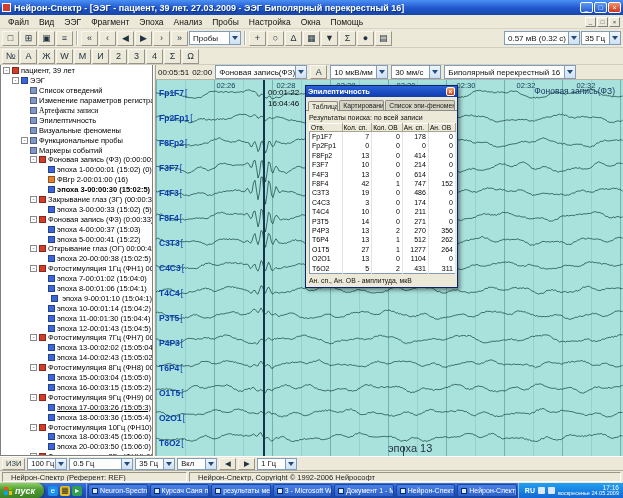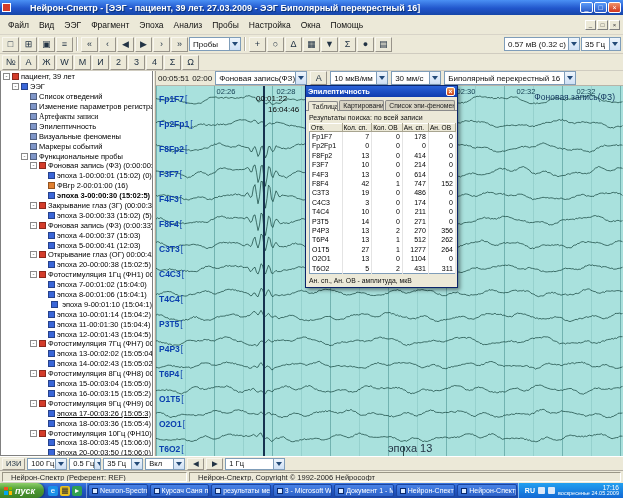--- a/index.html
+++ b/index.html
@@ -1,31 +1,31 @@
 <!DOCTYPE html>
 <html><head>
 <meta charset="utf-8">
 <style>
   *{margin:0;padding:0;box-sizing:border-box;}
   html,body{width:623px;height:498px;overflow:hidden;}
   body{font-family:"Liberation Sans",sans-serif;background:#ece9d8;}
   #app{position:relative;width:623px;height:498px;display:flex;flex-direction:column;background:#ece9d8;}
 
   
-  .titlebar{height:15px;flex:none;display:flex;align-items:center;gap:19px;padding:0 2px;
+  .titlebar{height:15px;flex:none;display:flex;align-items:center;gap:3px;padding:0 2px;
     background:linear-gradient(180deg,#4a90f4 0%,#2156cc 55%,#1646a8 100%);color:#fff;font-size:9px;white-space:nowrap;overflow:hidden;}
   .app-icon{width:9px;height:9px;flex:none;background:#d43c2a;border:1px solid #fff;}
   .title-text{font-weight:bold;text-shadow:1px 1px 1px #08306c;overflow:hidden;text-overflow:ellipsis;}
   .win-btns{margin-left:auto;display:flex;gap:1px;flex:none;}
   .tbtn{width:13px;height:11px;border:1px solid #fff;border-radius:2px;color:#fff;font-size:7px;line-height:9px;text-align:center;
     background:linear-gradient(180deg,#5a9af8,#2b5cc8);}
   .tbtn.close{background:linear-gradient(180deg,#f0926a,#d0341c);}
 
   
-  .menubar{height:20px;flex:none;display:flex;align-items:center;gap:9px;padding:0 3px;font-size:8.5px;border-bottom:1px solid #d8d4c8;background:#ece9d8;}
+  .menubar{height:14px;flex:none;display:flex;align-items:center;gap:9px;padding:0 3px;font-size:8.5px;border-bottom:1px solid #d8d4c8;background:#ece9d8;}
   .menu-item{padding:0 5px;color:#111;}
   .mdi-btns{margin-left:auto;display:flex;gap:1px;}
   .mbtn{width:11px;height:10px;border:1px solid;border-color:#fff #808080 #808080 #fff;background:#ece9d8;font-size:6px;line-height:8px;text-align:center;color:#333;}
 
   
   .toolbar{flex:none;display:flex;align-items:center;gap:1px;padding:1px 2px;border-bottom:1px solid #d0ccc0;background:#ece9d8;}
   #toolbar1{height:19px;}
   #toolbar2{height:17px;}
   .btn{width:17px;height:15px;display:flex;align-items:center;justify-content:center;font-size:9px;color:#234;
     border:1px solid;border-color:#f8f6ee #98948a #98948a #f8f6ee;background:#ece9d8;flex:none;}
@@ -240,29 +240,29 @@
           <span class="exp-sp"></span>
           <span class="ticon t-epi"></span>
           <span class="tlabel">Эпилептичность</span>
         </div>
         <div class="trow" style="padding-left: 18px;">
           <span class="exp-sp"></span>
           <span class="ticon t-visual"></span>
           <span class="tlabel">Визуальные феномены</span>
         </div>
         <div class="trow" style="padding-left: 18px;">
+          <span class="expander">-</span>
+          <span class="ticon t-probes"></span>
+          <span class="tlabel">Функциональные пробы</span>
+        </div>
+        <div class="trow" style="padding-left: 18px;">
           <span class="exp-sp"></span>
           <span class="ticon t-markers"></span>
           <span class="tlabel">Маркеры событий</span>
         </div>
-        <div class="trow" style="padding-left: 18px;">
-          <span class="expander">-</span>
-          <span class="ticon t-probes"></span>
-          <span class="tlabel">Функциональные пробы</span>
-        </div>
         <div class="trow" style="padding-left: 27px;">
           <span class="expander">-</span>
           <span class="ticon t-probe"></span>
           <span class="tlabel">Фоновая запись (ФЗ) (0:00:00:00) (15:02:1</span>
         </div>
         <div class="trow" style="padding-left: 36px;">
           <span class="exp-sp"></span>
           <span class="ticon t-epoch"></span>
           <span class="tlabel">эпоха 1-00:00:01 (15:02) (0)</span>
         </div>
@@ -292,21 +292,21 @@
           <span class="tlabel">Фоновая запись (ФЗ) (0:00:33) (15:03:2)</span>
         </div>
         <div class="trow" style="padding-left: 36px;">
           <span class="exp-sp"></span>
           <span class="ticon t-epoch"></span>
           <span class="tlabel">эпоха 4-00:00:37 (15:03)</span>
         </div>
         <div class="trow" style="padding-left: 36px;">
           <span class="exp-sp"></span>
           <span class="ticon t-epoch"></span>
-          <span class="tlabel">эпоха 5-00:00:41 (12:03)</span>
+          <span class="tlabel">эпоха 5-00:00:41 (15:22)</span>
         </div>
         <div class="trow" style="padding-left: 27px;">
           <span class="expander">-</span>
           <span class="ticon t-probe"></span>
           <span class="tlabel">Открывание глаз (ОГ) 00:00:42 (5:42)</span>
         </div>
         <div class="trow" style="padding-left: 36px;">
           <span class="exp-sp"></span>
           <span class="ticon t-epoch"></span>
           <span class="tlabel">эпоха 20-00:00:38 (15:02:5)</span>
@@ -449,21 +449,21 @@
             <polyline points="0,188.6 1.5,189.6 3,190.5 4.5,190.9 6,190.7 7.5,190.2 9,190.0 10.5,190.7 12,190.4 13.5,189.0 15,189.9 16.5,189.8 18,190.5 19.5,190.2 21,191.4 22.5,191.3 24,191.2 25.5,190.6 27,192.0 28.5,190.9 30,192.0 31.5,191.0 33,192.2 34.5,191.9 36,191.8 37.5,192.0 39,192.0 40.5,192.2 42,191.5 43.5,190.5 45,188.9 46.5,188.6 48,188.6 49.5,186.7 51,187.0 52.5,186.4 54,186.6 55.5,187.3 57,188.3 58.5,188.0 60,188.8 61.5,188.8 63,188.8 64.5,187.9 66,187.5 67.5,187.5 69,186.4 70.5,185.8 72,186.7 73.5,185.8 75,186.6 76.5,186.5 78,186.5 79.5,185.8 81,186.8 82.5,187.2 84,186.6 85.5,186.3 87,188.0 88.5,187.8 90,187.8 91.5,187.5 93,189.6 94.5,192.3 96,190.7 97.5,188.5 99,187.6 100.5,192.8 102,194.7 103.5,190.7 105,184.0 106.5,185.3 108,192.7 109.5,194.5 111,189.9 112.5,185.5 114,188.3 115.5,193.7 117,194.0 118.5,192.5 120,190.8 121.5,192.1 123,192.1 124.5,192.1 126,191.5 127.5,190.4 129,190.3 130.5,190.8 132,190.4 133.5,189.9 135,189.9 136.5,189.1 138,189.4 139.5,188.5 141,187.9 142.5,187.1 144,187.2 145.5,187.8 147,187.1 148.5,188.0 150,188.2 151.5,188.4 153,188.8 154.5,189.5 156,188.8 157.5,188.8 159,187.9 160.5,186.6 162,186.3 163.5,186.1 165,185.5 166.5,184.8 168,184.5 169.5,185.9 171,186.0 172.5,186.5 174,186.9 175.5,187.5 177,188.6 178.5,188.2 180,188.5 181.5,188.6 183,188.7 184.5,189.0 186,188.6 187.5,190.1 189,190.0 190.5,189.9 192,189.9 193.5,189.7 195,189.6 196.5,190.1 198,189.2 199.5,189.8 201,190.0 202.5,189.6 204,190.2 205.5,191.0 207,190.7 208.5,191.6 210,192.0 211.5,192.7 213,192.8 214.5,192.6 216,192.9 217.5,192.3 219,191.4 220.5,190.5 222,190.0 223.5,189.9 225,188.4 226.5,188.6 228,189.1 229.5,189.5 231,189.6 232.5,188.5 234,188.9 235.5,189.3 237,188.5 238.5,188.6 240,188.1 241.5,187.5 243,188.1 244.5,187.4 246,187.7 247.5,188.2 249,188.4 250.5,188.1 252,186.8 253.5,187.0 255,185.7 256.5,185.6 258,184.6 259.5,185.2 261,185.3 262.5,185.3 264,186.8 265.5,186.6 267,188.1 268.5,188.5 270,189.2 271.5,189.5 273,189.0 274.5,188.9 276,189.0 277.5,189.0 279,189.3 280.5,189.0 282,189.1 283.5,188.5 285,188.7 286.5,190.3 288,190.5 289.5,190.1 291,190.7 292.5,191.2 294,190.7 295.5,190.7 297,191.6 298.5,191.8 300,191.8 301.5,192.7 303,192.5 304.5,193.0 306,193.1 307.5,192.3 309,192.0 310.5,191.2 312,190.6 313.5,190.4 315,189.0 316.5,188.5 318,188.5 319.5,188.6 321,187.7 322.5,188.8 324,189.2 325.5,189.7 327,189.4 328.5,189.7 330,189.5 331.5,188.8 333,188.7 334.5,188.5 336,187.4 337.5,186.9 339,187.2 340.5,187.2 342,186.0 343.5,186.4 345,186.2 346.5,185.6 348,185.8 349.5,185.4 351,185.9 352.5,185.2 354,185.7 355.5,186.1 357,186.4 358.5,187.5 360,187.6 361.5,189.1 363,189.3 364.5,189.4 366,189.2 367.5,189.1 369,190.0 370.5,189.1 372,187.9 373.5,187.8 375,188.6 376.5,188.8 378,189.2 379.5,189.6 381,189.5 382.5,190.0 384,191.2 385.5,192.0 387,191.4 388.5,192.1 390,192.5 391.5,192.4 393,192.2 394.5,192.2 396,192.3 397.5,191.7 399,192.2 400.5,191.8 402,191.3 403.5,190.9 405,190.8 406.5,189.8 408,189.1 409.5,188.5 411,189.1 412.5,188.9 414,188.9 415.5,189.3 417,189.1 418.5,189.9 420,189.5 421.5,190.1 423,189.6 424.5,189.8 426,188.3 427.5,188.5 429,186.3 430.5,186.4 432,185.5 433.5,185.1 435,185.8 436.5,185.2 438,186.1 439.5,185.8 441,186.3 442.5,186.4 444,186.4 445.5,187.7 447,187.0 448.5,187.0 450,187.1 451.5,187.8 453,188.3 454.5,188.9 456,188.4 457.5,189.6 459,189.6 460.5,189.4 462,188.8 463.5,188.7 465,188.3 466.5,187.6 " fill="none" stroke="#0b3a33" stroke-width="0.7"></polyline>
             <polyline points="0,216.0 1.5,214.9 3,215.8 4.5,214.7 6,214.6 7.5,213.2 9,213.2 10.5,212.9 12,212.6 13.5,213.0 15,212.9 16.5,214.1 18,214.6 19.5,215.8 21,215.8 22.5,217.2 24,217.8 25.5,216.9 27,217.1 28.5,217.4 30,217.5 31.5,217.0 33,215.8 34.5,215.5 36,216.1 37.5,215.6 39,215.5 40.5,214.4 42,213.7 43.5,214.2 45,213.6 46.5,212.7 48,212.5 49.5,211.8 51,212.7 52.5,212.4 54,213.4 55.5,213.7 57,215.0 58.5,215.3 60,215.4 61.5,214.3 63,214.0 64.5,213.4 66,212.7 67.5,212.5 69,211.2 70.5,210.9 72,210.4 73.5,210.5 75,211.2 76.5,210.4 78,211.4 79.5,211.0 81,212.2 82.5,211.9 84,212.7 85.5,212.5 87,213.2 88.5,213.8 90,213.9 91.5,214.7 93,215.3 94.5,217.2 96,216.8 97.5,214.4 99,214.3 100.5,217.2 102,218.2 103.5,213.9 105,209.5 106.5,210.4 108,215.7 109.5,217.1 111,213.1 112.5,210.8 114,213.2 115.5,217.1 117,218.2 118.5,216.2 120,216.1 121.5,216.5 123,217.2 124.5,216.7 126,216.0 127.5,216.7 129,216.5 130.5,216.0 132,215.4 133.5,216.0 135,215.4 136.5,214.2 138,214.3 139.5,213.5 141,212.8 142.5,212.2 144,212.1 145.5,211.4 147,212.3 148.5,212.5 150,212.4 151.5,213.5 153,214.6 154.5,214.6 156,214.2 157.5,214.8 159,213.7 160.5,213.8 162,212.2 163.5,211.5 165,211.9 166.5,211.1 168,210.6 169.5,210.4 171,210.6 172.5,210.8 174,210.8 175.5,211.3 177,211.6 178.5,211.5 180,212.7 181.5,212.7 183,213.6 184.5,213.5 186,214.3 187.5,215.7 189,215.7 190.5,216.5 192,216.0 193.5,216.2 195,215.9 196.5,215.3 198,215.0 199.5,214.6 201,213.4 202.5,213.6 204,213.8 205.5,214.2 207,214.0 208.5,214.3 210,214.8 211.5,215.9 213,215.8 214.5,216.7 216,216.7 217.5,216.9 219,216.9 220.5,216.5 222,216.3 223.5,216.3 225,216.5 226.5,216.0 228,216.1 229.5,214.5 231,215.1 232.5,214.1 234,212.6 235.5,212.2 237,211.6 238.5,211.4 240,211.5 241.5,210.7 243,211.7 244.5,211.5 246,213.3 247.5,213.4 249,214.3 250.5,214.6 252,213.9 253.5,214.0 255,213.3 256.5,212.8 258,212.0 259.5,212.3 261,211.4 262.5,211.1 264,211.3 265.5,210.8 267,210.9 268.5,211.4 270,211.6 271.5,211.9 273,211.6 274.5,211.7 276,211.9 277.5,212.4 279,213.9 280.5,214.9 282,215.7 283.5,215.2 285,216.4 286.5,217.0 288,217.0 289.5,217.0 291,216.5 292.5,215.3 294,214.7 295.5,214.9 297,213.7 298.5,213.9 300,214.2 301.5,213.1 303,214.7 304.5,215.3 306,215.7 307.5,215.7 309,215.6 310.5,216.4 312,216.7 313.5,217.1 315,215.9 316.5,216.3 318,216.2 319.5,216.0 321,216.2 322.5,215.1 324,215.4 325.5,214.8 327,214.5 328.5,213.0 330,212.1 331.5,212.4 333,210.7 334.5,211.4 336,210.9 337.5,211.4 339,212.0 340.5,211.9 342,213.3 343.5,213.6 345,213.9 346.5,213.9 348,214.3 349.5,213.7 351,213.9 352.5,213.6 354,212.8 355.5,212.1 357,211.6 358.5,211.5 360,211.2 361.5,212.4 363,212.1 364.5,211.9 366,212.2 367.5,211.5 369,212.8 370.5,212.0 372,212.1 373.5,212.8 375,214.5 376.5,215.1 378,215.5 379.5,216.8 381,217.4 382.5,218.1 384,217.4 385.5,217.2 387,217.4 388.5,216.6 390,214.7 391.5,214.5 393,214.1 394.5,214.5 396,213.2 397.5,214.4 399,213.7 400.5,214.9 402,215.6 403.5,215.6 405,216.6 406.5,216.0 408,215.7 409.5,215.3 411,216.5 412.5,216.3 414,215.5 415.5,215.9 417,216.2 418.5,215.4 420,214.5 421.5,214.9 423,214.4 424.5,213.4 426,211.8 427.5,210.8 429,211.3 430.5,210.5 432,210.0 433.5,210.2 435,211.5 436.5,212.1 438,212.7 439.5,212.9 441,214.1 442.5,214.3 444,214.6 445.5,213.9 447,213.1 448.5,213.8 450,212.2 451.5,212.2 453,212.3 454.5,212.4 456,211.9 457.5,212.3 459,212.3 460.5,211.8 462,211.8 463.5,211.9 465,212.6 466.5,212.4 " fill="none" stroke="#0b3a33" stroke-width="0.7"></polyline>
             <polyline points="0,237.2 1.5,236.3 3,237.3 4.5,236.9 6,237.0 7.5,238.2 9,239.3 10.5,239.8 12,240.0 13.5,241.6 15,241.1 16.5,241.4 18,241.2 19.5,242.2 21,242.4 22.5,242.8 24,243.0 25.5,243.2 27,242.0 28.5,242.6 30,241.4 31.5,242.2 33,241.5 34.5,240.3 36,240.1 37.5,238.6 39,239.7 40.5,238.6 42,240.2 43.5,240.5 45,241.5 46.5,241.6 48,242.7 49.5,242.3 51,242.1 52.5,242.1 54,242.6 55.5,241.9 57,241.2 58.5,240.6 60,239.4 61.5,238.7 63,239.3 64.5,238.3 66,238.3 67.5,238.2 69,238.1 70.5,237.3 72,237.4 73.5,236.9 75,236.5 76.5,236.1 78,235.9 79.5,237.1 81,237.1 82.5,237.6 84,239.1 85.5,239.1 87,239.1 88.5,238.8 90,238.9 91.5,237.7 93,237.8 94.5,236.8 96,235.2 97.5,233.5 99,233.6 100.5,235.4 102,237.1 103.5,234.9 105,232.2 106.5,234.9 108,238.5 109.5,238.5 111,236.8 112.5,235.3 114,237.3 115.5,239.2 117,239.3 118.5,238.3 120,238.2 121.5,240.0 123,241.1 124.5,240.0 126,239.5 127.5,239.7 129,238.8 130.5,238.7 132,238.1 133.5,237.3 135,237.5 136.5,237.4 138,237.9 139.5,238.7 141,239.6 142.5,240.7 144,241.9 145.5,241.6 147,242.1 148.5,242.8 150,242.2 151.5,242.8 153,243.1 154.5,241.9 156,242.5 157.5,242.5 159,242.1 160.5,241.6 162,241.4 163.5,241.1 165,241.0 166.5,240.1 168,239.3 169.5,238.6 171,238.6 172.5,238.6 174,238.4 175.5,239.5 177,240.6 178.5,241.3 180,242.0 181.5,241.8 183,241.9 184.5,241.4 186,241.2 187.5,241.4 189,240.4 190.5,239.0 192,238.8 193.5,238.7 195,237.2 196.5,237.4 198,236.6 199.5,237.0 201,236.6 202.5,237.1 204,236.6 205.5,235.7 207,235.8 208.5,236.3 210,236.2 211.5,236.1 213,236.6 214.5,237.8 216,238.3 217.5,238.5 219,239.1 220.5,238.7 222,238.9 223.5,238.5 225,237.7 226.5,236.1 228,235.1 229.5,234.5 231,234.8 232.5,234.6 234,234.4 235.5,235.9 237,235.5 238.5,236.2 240,237.6 241.5,237.0 243,238.5 244.5,237.9 246,239.1 247.5,239.3 249,239.4 250.5,239.0 252,240.4 253.5,240.9 255,241.2 256.5,240.5 258,240.5 259.5,241.1 261,239.7 262.5,240.1 264,238.5 265.5,238.4 267,238.4 268.5,237.6 270,238.1 271.5,238.6 273,240.1 274.5,241.1 276,241.5 277.5,241.9 279,243.4 280.5,243.4 282,243.9 283.5,243.2 285,242.3 286.5,242.5 288,241.6 289.5,242.1 291,241.4 292.5,241.5 294,241.2 295.5,240.9 297,240.0 298.5,240.2 300,239.1 301.5,239.5 303,238.6 304.5,239.0 306,238.4 307.5,238.4 309,238.9 310.5,239.7 312,240.8 313.5,241.0 315,240.8 316.5,241.3 318,241.4 319.5,240.3 321,239.8 322.5,239.3 324,238.1 325.5,236.9 327,236.8 328.5,236.9 330,235.6 331.5,235.6 333,235.7 334.5,235.8 336,236.4 337.5,236.1 339,235.2 340.5,236.5 342,236.4 343.5,236.5 345,236.1 346.5,237.5 348,237.1 349.5,237.9 351,238.6 352.5,238.8 354,238.3 355.5,239.0 357,238.2 358.5,236.4 360,236.0 361.5,235.0 363,235.5 364.5,235.4 366,235.8 367.5,236.3 369,236.0 370.5,237.0 372,237.5 373.5,237.9 375,239.1 376.5,238.8 378,239.5 379.5,240.6 381,239.9 382.5,241.1 384,240.6 385.5,241.2 387,240.8 388.5,241.0 390,241.2 391.5,240.7 393,241.0 394.5,239.9 396,240.4 397.5,239.6 399,238.7 400.5,239.3 402,239.4 403.5,239.5 405,239.6 406.5,240.4 408,241.9 409.5,242.8 411,242.6 412.5,243.4 414,243.9 415.5,243.3 417,242.8 418.5,242.1 420,241.5 421.5,241.9 423,240.5 424.5,240.5 426,241.1 427.5,240.3 429,239.5 430.5,238.8 432,239.6 433.5,238.8 435,238.7 436.5,237.5 438,238.3 439.5,237.7 441,238.3 442.5,238.9 444,239.5 445.5,240.2 447,241.0 448.5,240.8 450,240.1 451.5,240.3 453,239.1 454.5,238.8 456,237.6 457.5,237.2 459,235.5 460.5,235.4 462,235.4 463.5,235.1 465,235.9 466.5,235.5 " fill="none" stroke="#0b3a33" stroke-width="0.7"></polyline>
             <polyline points="0,263.8 1.5,263.8 3,265.1 4.5,264.8 6,265.8 7.5,265.6 9,266.3 10.5,265.8 12,267.5 13.5,267.1 15,267.4 16.5,268.7 18,268.0 19.5,268.0 21,268.2 22.5,268.2 24,267.9 25.5,266.7 27,266.2 28.5,265.1 30,264.0 31.5,263.4 33,263.2 34.5,263.2 36,263.5 37.5,263.5 39,264.0 40.5,264.4 42,263.2 43.5,263.9 45,263.7 46.5,263.7 48,262.3 49.5,262.4 51,262.9 52.5,262.4 54,263.5 55.5,263.7 57,263.6 58.5,264.0 60,262.8 61.5,262.2 63,261.5 64.5,260.9 66,261.4 67.5,260.3 69,259.6 70.5,259.8 72,260.2 73.5,260.3 75,261.2 76.5,262.3 78,263.0 79.5,262.7 81,264.5 82.5,264.5 84,264.3 85.5,264.3 87,265.5 88.5,266.2 90,267.0 91.5,267.5 93,268.3 94.5,268.2 96,268.6 97.5,268.1 99,267.5 100.5,269.0 102,268.2 103.5,265.5 105,264.0 106.5,264.0 108,266.0 109.5,265.6 111,264.2 112.5,262.5 114,263.7 115.5,264.8 117,264.9 118.5,263.3 120,263.9 121.5,263.0 123,263.4 124.5,263.3 126,263.0 127.5,262.8 129,263.7 130.5,263.4 132,263.5 133.5,263.6 135,264.3 136.5,264.0 138,263.3 139.5,262.7 141,261.1 142.5,261.2 144,260.9 145.5,260.7 147,259.8 148.5,259.9 150,259.9 151.5,261.3 153,261.7 154.5,261.8 156,262.7 157.5,262.7 159,262.9 160.5,263.5 162,264.2 163.5,264.8 165,264.1 166.5,265.5 168,266.2 169.5,267.4 171,267.5 172.5,267.7 174,268.9 175.5,268.4 177,268.3 178.5,266.8 180,266.5 181.5,265.8 183,266.2 184.5,265.9 186,264.5 187.5,265.2 189,265.0 190.5,265.6 192,265.0 193.5,264.5 195,264.0 196.5,264.5 198,263.9 199.5,263.3 201,263.0 202.5,263.1 204,263.9 205.5,263.6 207,263.6 208.5,264.7 210,264.0 211.5,263.8 213,263.5 214.5,263.9 216,263.5 217.5,262.1 219,261.1 220.5,261.1 222,260.9 223.5,260.0 225,259.9 226.5,261.0 228,260.7 229.5,261.4 231,261.7 232.5,261.9 234,261.7 235.5,261.4 237,261.7 238.5,262.4 240,263.2 241.5,263.2 243,264.7 244.5,264.9 246,266.4 247.5,267.6 249,267.9 250.5,268.7 252,267.4 253.5,268.1 255,267.4 256.5,266.9 258,265.8 259.5,265.9 261,266.2 262.5,265.5 264,265.9 265.5,265.6 267,265.1 268.5,264.8 270,264.9 271.5,264.8 273,263.9 274.5,264.3 276,263.7 277.5,263.1 279,263.6 280.5,264.0 282,264.3 283.5,264.0 285,264.7 286.5,264.9 288,265.0 289.5,264.1 291,263.9 292.5,263.3 294,262.6 295.5,262.4 297,261.8 298.5,260.8 300,260.4 301.5,260.2 303,261.3 304.5,260.7 306,260.4 307.5,260.3 309,260.3 310.5,261.3 312,260.2 313.5,260.3 315,260.7 316.5,262.0 318,262.4 319.5,263.6 321,264.7 322.5,264.8 324,266.4 325.5,266.5 327,267.9 328.5,267.5 330,267.7 331.5,267.5 333,266.9 334.5,266.9 336,266.0 337.5,266.1 339,266.3 340.5,265.8 342,266.0 343.5,265.9 345,265.2 346.5,265.0 348,264.7 349.5,265.0 351,264.8 352.5,264.2 354,264.4 355.5,263.4 357,264.7 358.5,264.8 360,264.4 361.5,265.8 363,265.5 364.5,265.5 366,265.0 367.5,265.0 369,264.1 370.5,263.4 372,263.4 373.5,262.2 375,261.4 376.5,261.0 378,261.6 379.5,260.6 381,260.6 382.5,260.5 384,260.3 385.5,260.8 387,259.7 388.5,259.5 390,259.8 391.5,259.7 393,260.3 394.5,260.9 396,262.6 397.5,263.7 399,264.1 400.5,264.4 402,265.5 403.5,266.9 405,266.4 406.5,266.2 408,266.1 409.5,267.1 411,266.0 412.5,266.2 414,266.4 415.5,265.8 417,265.8 418.5,266.0 420,266.0 421.5,266.3 423,265.4 424.5,266.0 426,265.6 427.5,265.0 429,263.9 430.5,264.2 432,263.6 433.5,264.1 435,265.6 436.5,266.0 438,265.6 439.5,266.1 441,266.5 442.5,265.3 444,265.9 445.5,264.4 447,263.7 448.5,264.2 450,262.9 451.5,262.6 453,262.2 454.5,262.2 456,261.3 457.5,262.0 459,260.8 460.5,261.4 462,260.0 463.5,259.5 465,259.5 466.5,259.5 " fill="none" stroke="#0b3a33" stroke-width="0.7"></polyline>
             <polyline points="0,291.1 1.5,291.5 3,292.0 4.5,291.3 6,290.8 7.5,290.5 9,290.1 10.5,289.5 12,288.9 13.5,289.1 15,289.1 16.5,290.2 18,289.4 19.5,290.5 21,290.5 22.5,290.7 24,291.4 25.5,290.5 27,291.5 28.5,291.3 30,291.0 31.5,291.1 33,290.8 34.5,292.1 36,291.6 37.5,291.1 39,290.2 40.5,289.8 42,289.4 43.5,288.8 45,286.8 46.5,286.8 48,286.8 49.5,286.6 51,286.7 52.5,286.9 54,287.4 55.5,288.8 57,288.9 58.5,288.9 60,289.3 61.5,288.8 63,288.3 64.5,288.2 66,287.1 67.5,286.4 69,286.6 70.5,285.6 72,286.4 73.5,286.4 75,286.9 76.5,286.6 78,287.8 79.5,287.1 81,288.4 82.5,288.4 84,288.9 85.5,289.1 87,289.7 88.5,290.4 90,290.6 91.5,290.6 93,292.1 94.5,292.2 96,291.5 97.5,289.9 99,290.0 100.5,291.2 102,291.0 103.5,288.0 105,286.3 106.5,288.4 108,290.9 109.5,291.5 111,289.7 112.5,290.4 114,291.2 115.5,293.7 117,293.5 118.5,291.6 120,291.2 121.5,290.8 123,290.4 124.5,290.0 126,289.2 127.5,288.9 129,289.0 130.5,287.9 132,288.5 133.5,288.5 135,288.1 136.5,287.1 138,288.0 139.5,287.5 141,287.7 142.5,287.4 144,286.9 145.5,287.3 147,287.8 148.5,288.1 150,289.3 151.5,288.8 153,288.0 154.5,287.5 156,287.6 157.5,286.4 159,286.8 160.5,286.1 162,285.3 163.5,284.9 165,286.7 166.5,287.3 168,288.2 169.5,288.9 171,289.0 172.5,289.5 174,291.0 175.5,290.7 177,290.4 178.5,290.3 180,289.8 181.5,289.4 183,289.3 184.5,290.1 186,290.3 187.5,289.8 189,289.6 190.5,290.4 192,290.7 193.5,290.0 195,289.9 196.5,290.8 198,290.4 199.5,291.0 201,291.3 202.5,291.7 204,291.6 205.5,291.5 207,291.8 208.5,292.1 210,292.0 211.5,290.7 213,290.5 214.5,288.9 216,288.4 217.5,288.0 219,287.1 220.5,287.4 222,286.1 223.5,287.2 225,287.4 226.5,288.0 228,287.8 229.5,288.6 231,289.4 232.5,288.8 234,289.0 235.5,288.3 237,287.4 238.5,286.8 240,286.8 241.5,286.8 243,286.1 244.5,286.9 246,286.6 247.5,286.2 249,286.7 250.5,286.9 252,286.9 253.5,286.4 255,287.0 256.5,287.5 258,288.1 259.5,288.2 261,289.2 262.5,290.0 264,290.6 265.5,291.6 267,291.7 268.5,291.1 270,290.5 271.5,289.9 273,290.3 274.5,289.1 276,288.5 277.5,288.2 279,288.4 280.5,290.0 282,289.5 283.5,290.2 285,291.0 286.5,292.3 288,292.2 289.5,292.6 291,292.5 292.5,291.2 294,291.5 295.5,290.4 297,290.9 298.5,290.0 300,289.9 301.5,289.7 303,289.1 304.5,289.1 306,288.1 307.5,288.0 309,287.9 310.5,287.1 312,287.1 313.5,287.0 315,286.7 316.5,287.1 318,287.6 319.5,288.7 321,289.3 322.5,289.2 324,289.5 325.5,288.1 327,288.6 328.5,287.6 330,286.1 331.5,286.4 333,285.5 334.5,285.2 336,285.2 337.5,286.0 339,286.4 340.5,287.3 342,288.8 343.5,288.9 345,289.1 346.5,289.4 348,290.4 349.5,289.5 351,289.6 352.5,289.5 354,289.5 355.5,290.2 357,289.4 358.5,289.4 360,289.9 361.5,289.7 363,289.8 364.5,289.6 366,290.3 367.5,290.3 369,289.7 370.5,289.3 372,289.9 373.5,291.3 375,291.0 376.5,291.3 378,291.7 379.5,293.1 381,292.2 382.5,292.0 384,291.6 385.5,290.1 387,289.0 388.5,288.2 390,287.5 391.5,287.5 393,286.7 394.5,287.7 396,288.1 397.5,288.3 399,287.9 400.5,288.7 402,288.3 403.5,288.5 405,289.5 406.5,289.2 408,288.1 409.5,288.0 411,288.1 412.5,286.8 414,287.8 415.5,286.7 417,286.5 418.5,287.5 420,286.5 421.5,286.4 423,286.2 424.5,286.3 426,285.6 427.5,286.8 429,286.3 430.5,288.0 432,287.9 433.5,288.7 435,289.9 436.5,290.7 438,290.6 439.5,290.7 441,290.2 442.5,290.6 444,290.5 445.5,289.2 447,288.4 448.5,288.8 450,288.2 451.5,289.0 453,290.0 454.5,290.5 456,290.7 457.5,291.1 459,292.2 460.5,292.3 462,292.2 463.5,291.8 465,291.3 466.5,290.7 " fill="none" stroke="#0b3a33" stroke-width="0.7"></polyline>
             <polyline points="0,315.4 1.5,315.0 3,314.8 4.5,315.2 6,314.6 7.5,314.8 9,315.3 10.5,314.0 12,315.2 13.5,314.7 15,314.9 16.5,315.6 18,316.0 19.5,315.6 21,317.5 22.5,317.8 24,318.4 25.5,318.8 27,317.8 28.5,317.0 30,316.9 31.5,316.1 33,314.3 34.5,313.5 36,312.2 37.5,311.7 39,311.2 40.5,311.3 42,311.6 43.5,313.2 45,313.7 46.5,313.0 48,314.3 49.5,314.0 51,313.8 52.5,312.7 54,313.1 55.5,312.3 57,312.5 58.5,311.6 60,311.3 61.5,311.3 63,311.1 64.5,311.7 66,311.5 67.5,311.8 69,311.6 70.5,310.3 72,310.9 73.5,311.8 75,311.8 76.5,313.5 78,314.9 79.5,315.0 81,315.7 82.5,317.2 84,316.5 85.5,317.1 87,317.0 88.5,315.3 90,315.1 91.5,314.9 93,314.0 94.5,315.0 96,313.5 97.5,312.9 99,314.7 100.5,316.3 102,317.0 103.5,316.1 105,315.4 106.5,316.3 108,318.3 109.5,318.5 111,315.5 112.5,315.1 114,315.4 115.5,316.3 117,316.0 118.5,313.9 120,313.9 121.5,313.3 123,313.3 124.5,312.3 126,311.4 127.5,311.8 129,310.4 130.5,310.5 132,311.7 133.5,311.2 135,312.5 136.5,313.3 138,314.0 139.5,314.6 141,314.4 142.5,313.5 144,313.7 145.5,313.2 147,312.1 148.5,311.4 150,310.3 151.5,311.1 153,310.0 154.5,310.5 156,311.4 157.5,312.6 159,313.9 160.5,313.7 162,315.1 163.5,315.4 165,315.5 166.5,316.3 168,316.4 169.5,316.8 171,316.0 172.5,316.0 174,316.8 175.5,316.6 177,316.3 178.5,315.8 180,315.1 181.5,314.6 183,314.3 184.5,315.1 186,314.5 187.5,314.5 189,314.4 190.5,314.6 192,316.4 193.5,316.5 195,316.2 196.5,317.0 198,316.5 199.5,316.3 201,316.1 202.5,314.0 204,314.2 205.5,312.3 207,311.9 208.5,310.7 210,310.3 211.5,310.6 213,311.3 214.5,310.4 216,311.0 217.5,312.7 219,312.4 220.5,313.3 222,313.5 223.5,313.5 225,312.2 226.5,312.5 228,313.4 229.5,312.9 231,312.4 232.5,312.5 234,313.0 235.5,313.1 237,312.3 238.5,312.6 240,311.7 241.5,312.8 243,312.0 244.5,313.2 246,313.2 247.5,314.5 249,314.7 250.5,316.2 252,317.6 253.5,317.3 255,318.7 256.5,317.9 258,318.2 259.5,317.4 261,316.8 262.5,316.2 264,315.4 265.5,314.2 267,313.6 268.5,313.9 270,314.9 271.5,314.2 273,315.0 274.5,314.9 276,315.1 277.5,316.3 279,315.3 280.5,315.1 282,315.3 283.5,315.4 285,315.1 286.5,314.5 288,314.0 289.5,313.0 291,313.5 292.5,312.5 294,312.5 295.5,310.7 297,310.8 298.5,310.0 300,310.3 301.5,310.4 303,310.5 304.5,310.7 306,311.4 307.5,312.2 309,314.0 310.5,314.6 312,314.4 313.5,315.3 315,314.5 316.5,314.9 318,313.0 319.5,312.4 321,312.3 322.5,311.5 324,312.3 325.5,312.2 327,312.5 328.5,313.5 330,314.4 331.5,314.9 333,316.2 334.5,316.6 336,316.3 337.5,317.3 339,316.5 340.5,317.5 342,317.6 343.5,316.4 345,316.8 346.5,316.2 348,316.8 349.5,316.6 351,315.6 352.5,314.8 354,313.9 355.5,313.7 357,313.2 358.5,313.2 360,313.0 361.5,312.6 363,313.7 364.5,314.5 366,315.0 367.5,315.7 369,315.8 370.5,314.8 372,315.2 373.5,314.3 375,312.5 376.5,312.1 378,311.3 379.5,309.9 381,309.9 382.5,309.9 384,309.5 385.5,309.9 387,310.6 388.5,311.6 390,312.1 391.5,312.8 393,313.2 394.5,313.8 396,314.0 397.5,314.1 399,313.7 400.5,314.7 402,315.2 403.5,315.2 405,314.6 406.5,315.2 408,314.1 409.5,314.1 411,313.6 412.5,313.3 414,313.1 415.5,313.2 417,314.6 418.5,314.9 420,315.2 421.5,316.4 423,317.8 424.5,318.5 426,318.7 427.5,319.0 429,317.9 430.5,317.5 432,316.4 433.5,315.7 435,314.9 436.5,314.5 438,312.9 439.5,312.8 441,313.3 442.5,312.4 444,313.0 445.5,314.0 447,313.8 448.5,314.1 450,313.8 451.5,313.8 453,313.0 454.5,313.9 456,313.9 457.5,312.8 459,312.6 460.5,312.4 462,312.3 463.5,312.6 465,311.5 466.5,311.0 " fill="none" stroke="#0b3a33" stroke-width="0.7"></polyline>
             <polyline points="0,338.8 1.5,337.9 3,338.0 4.5,337.9 6,338.8 7.5,338.8 9,340.3 10.5,341.4 12,341.2 13.5,342.8 15,343.1 16.5,342.3 18,342.0 19.5,342.3 21,341.5 22.5,340.8 24,340.7 25.5,339.8 27,339.8 28.5,340.1 30,340.3 31.5,340.4 33,340.3 34.5,340.5 36,340.5 37.5,340.3 39,341.3 40.5,341.1 42,340.3 43.5,340.4 45,340.5 46.5,340.8 48,340.6 49.5,339.1 51,339.1 52.5,338.2 54,338.0 55.5,337.4 57,336.1 58.5,336.2 60,335.8 61.5,336.3 63,336.8 64.5,336.5 66,338.4 67.5,338.1 69,338.3 70.5,338.7 72,338.7 73.5,338.3 75,338.1 76.5,337.3 78,335.9 79.5,335.5 81,335.5 82.5,335.1 84,335.6 85.5,336.3 87,335.8 88.5,337.4 90,337.2 91.5,338.7 93,339.3 94.5,339.3 96,339.3 97.5,338.9 99,339.6 100.5,339.9 102,340.0 103.5,338.7 105,337.3 106.5,338.5 108,340.5 109.5,340.4 111,338.7 112.5,338.1 114,338.3 115.5,340.5 117,339.5 118.5,340.1 120,340.1 121.5,341.9 123,342.5 124.5,342.5 126,343.4 127.5,342.3 129,342.2 130.5,342.2 132,341.8 133.5,339.9 135,340.0 136.5,339.1 138,338.4 139.5,338.9 141,339.0 142.5,339.1 144,340.0 145.5,340.3 147,341.5 148.5,341.9 150,341.9 151.5,341.3 153,341.3 154.5,340.1 156,339.8 157.5,338.3 159,338.1 160.5,337.3 162,338.2 163.5,337.2 165,337.6 166.5,336.7 168,337.5 169.5,336.1 171,337.2 172.5,336.2 174,336.1 175.5,337.0 177,337.2 178.5,337.9 180,337.8 181.5,338.9 183,338.3 184.5,337.9 186,338.4 187.5,337.6 189,336.7 190.5,335.5 192,336.1 193.5,335.9 195,334.7 196.5,336.2 198,336.8 199.5,336.9 201,338.5 202.5,339.3 204,340.6 205.5,340.9 207,340.7 208.5,340.7 210,340.6 211.5,339.2 213,338.6 214.5,339.1 216,338.3 217.5,338.1 219,338.9 220.5,339.6 222,339.9 223.5,339.7 225,339.8 226.5,340.0 228,340.9 229.5,341.0 231,341.1 232.5,341.3 234,342.4 235.5,341.3 237,342.7 238.5,342.2 240,341.7 241.5,341.3 243,340.9 244.5,340.6 246,339.7 247.5,338.5 249,338.2 250.5,338.7 252,337.8 253.5,338.7 255,339.6 256.5,339.4 258,341.1 259.5,341.3 261,341.8 262.5,340.4 264,340.2 265.5,339.9 267,338.5 268.5,338.2 270,336.8 271.5,336.7 273,336.2 274.5,335.3 276,336.0 277.5,335.9 279,337.4 280.5,337.8 282,337.9 283.5,337.9 285,338.2 286.5,338.5 288,338.0 289.5,337.8 291,338.0 292.5,338.0 294,337.1 295.5,336.8 297,337.4 298.5,337.8 300,337.6 301.5,336.0 303,336.5 304.5,336.5 306,336.7 307.5,337.1 309,337.9 310.5,337.7 312,339.2 313.5,339.5 315,341.1 316.5,341.2 318,342.1 319.5,341.9 321,340.6 322.5,339.9 324,339.1 325.5,339.1 327,338.0 328.5,338.2 330,338.4 331.5,339.3 333,339.6 334.5,340.8 336,340.8 337.5,341.7 339,342.8 340.5,342.1 342,342.8 343.5,342.7 345,342.3 346.5,342.2 348,340.7 349.5,340.8 351,340.2 352.5,340.6 354,340.4 355.5,339.5 357,339.9 358.5,339.9 360,338.7 361.5,339.2 363,339.0 364.5,339.3 366,339.5 367.5,339.1 369,339.6 370.5,339.7 372,339.5 373.5,340.6 375,339.4 376.5,338.7 378,339.2 379.5,337.1 381,336.0 382.5,336.5 384,335.0 385.5,335.2 387,334.6 388.5,335.0 390,336.6 391.5,337.3 393,337.7 394.5,338.8 396,338.2 397.5,338.2 399,338.3 400.5,338.7 402,337.9 403.5,337.7 405,336.1 406.5,336.6 408,336.9 409.5,337.0 411,337.2 412.5,337.2 414,337.7 415.5,337.7 417,338.1 418.5,338.7 420,339.1 421.5,339.7 423,339.3 424.5,339.9 426,340.3 427.5,340.2 429,341.8 430.5,341.7 432,341.2 433.5,340.4 435,340.7 436.5,340.4 438,339.8 439.5,338.9 441,339.5 442.5,339.4 444,339.7 445.5,340.4 447,341.8 448.5,342.0 450,343.2 451.5,343.2 453,342.8 454.5,343.2 456,342.2 457.5,341.9 459,340.8 460.5,340.4 462,338.8 463.5,338.7 465,338.7 466.5,338.5 " fill="none" stroke="#0b3a33" stroke-width="0.7"></polyline>
             <polyline points="0,364.8 1.5,365.1 3,365.6 4.5,366.1 6,366.3 7.5,366.5 9,366.4 10.5,365.9 12,366.5 13.5,366.5 15,366.8 16.5,366.3 18,366.2 19.5,366.2 21,365.2 22.5,365.9 24,366.0 25.5,365.4 27,365.4 28.5,365.4 30,366.6 31.5,367.2 33,366.9 34.5,367.7 36,367.9 37.5,367.5 39,366.8 40.5,366.8 42,365.4 43.5,364.6 45,363.7 46.5,363.6 48,362.8 49.5,361.9 51,362.8 52.5,363.4 54,364.2 55.5,364.8 57,365.5 58.5,365.4 60,365.4 61.5,364.8 63,364.5 64.5,363.7 66,362.0 67.5,362.2 69,361.5 70.5,361.1 72,360.4 73.5,360.4 75,360.3 76.5,361.4 78,361.1 79.5,361.9 81,361.2 82.5,361.9 84,361.6 85.5,361.6 87,362.7 88.5,362.7 90,361.7 91.5,362.6 93,362.7 94.5,362.2 96,361.6 97.5,360.6 99,361.7 100.5,362.9 102,361.9 103.5,359.7 105,359.1 106.5,362.5 108,365.1 109.5,364.8 111,364.0 112.5,364.8 114,366.2 115.5,368.0 117,367.1 118.5,365.8 120,364.1 121.5,364.7 123,364.9 124.5,363.6 126,363.4 127.5,363.0 129,364.3 130.5,365.6 132,366.4 133.5,366.8 135,368.0 136.5,368.2 138,368.1 139.5,367.3 141,367.3 142.5,367.4 144,366.0 145.5,366.4 147,366.0 148.5,365.1 150,366.2 151.5,365.6 153,365.7 154.5,365.0 156,365.5 157.5,365.1 159,364.6 160.5,364.7 162,364.9 163.5,365.2 165,366.3 166.5,366.3 168,366.4 169.5,365.9 171,365.7 172.5,365.1 174,364.6 175.5,363.2 177,362.4 178.5,362.1 180,361.0 181.5,361.4 183,361.2 184.5,361.1 186,361.7 187.5,362.3 189,362.8 190.5,363.3 192,364.1 193.5,363.9 195,363.1 196.5,363.1 198,361.9 199.5,360.3 201,360.7 202.5,359.5 204,359.2 205.5,360.4 207,360.5 208.5,361.1 210,361.2 211.5,361.9 213,363.1 214.5,363.3 216,363.3 217.5,363.7 219,363.6 220.5,363.7 222,363.7 223.5,363.6 225,363.2 226.5,363.2 228,362.9 229.5,363.1 231,363.5 232.5,363.2 234,362.8 235.5,363.1 237,364.4 238.5,363.9 240,365.0 241.5,366.0 243,366.5 244.5,367.7 246,367.8 247.5,367.3 249,367.0 250.5,367.7 252,366.7 253.5,365.9 255,364.7 256.5,364.0 258,364.7 259.5,364.7 261,364.7 262.5,365.0 264,366.3 265.5,366.9 267,368.2 268.5,367.4 270,367.9 271.5,367.9 273,367.2 274.5,366.8 276,365.7 277.5,365.6 279,364.5 280.5,363.9 282,364.3 283.5,364.2 285,363.8 286.5,364.2 288,363.4 289.5,363.4 291,363.7 292.5,364.4 294,364.4 295.5,363.7 297,363.9 298.5,363.2 300,364.0 301.5,363.1 303,363.7 304.5,362.8 306,362.2 307.5,361.4 309,360.4 310.5,360.2 312,360.1 313.5,360.0 315,360.5 316.5,360.3 318,361.6 319.5,361.8 321,362.9 322.5,363.7 324,364.4 325.5,364.0 327,363.6 328.5,362.8 330,362.5 331.5,361.7 333,360.2 334.5,360.8 336,359.8 337.5,360.2 339,361.1 340.5,362.0 342,363.5 343.5,363.5 345,364.7 346.5,365.7 348,365.3 349.5,364.9 351,364.7 352.5,364.9 354,365.2 355.5,364.4 357,364.5 358.5,365.0 360,364.4 361.5,364.7 363,365.1 364.5,364.4 366,364.5 367.5,364.8 369,366.2 370.5,365.4 372,366.9 373.5,366.3 375,367.6 376.5,367.8 378,367.6 379.5,368.2 381,368.2 382.5,367.4 384,366.8 385.5,365.0 387,365.6 388.5,364.8 390,363.4 391.5,363.4 393,364.3 394.5,364.8 396,365.4 397.5,366.2 399,366.2 400.5,366.8 402,366.5 403.5,366.2 405,366.4 406.5,365.1 408,364.5 409.5,362.7 411,362.3 412.5,362.0 414,361.3 415.5,361.6 417,362.1 418.5,361.8 420,362.5 421.5,363.0 423,362.4 424.5,363.1 426,362.2 427.5,363.3 429,362.2 430.5,362.9 432,362.0 433.5,361.4 435,362.0 436.5,362.1 438,360.9 439.5,361.2 441,360.5 442.5,360.6 444,360.5 445.5,360.0 447,361.4 448.5,361.1 450,361.4 451.5,363.1 453,363.5 454.5,364.4 456,365.1 457.5,364.7 459,364.3 460.5,363.9 462,364.0 463.5,362.4 465,362.4 466.5,362.5 " fill="none" stroke="#0b3a33" stroke-width="0.7"></polyline>
           </svg>
         <div id="cursor-line" style="left:107px"></div>
-        <div class="cursor-time" style="left:100px;top:8px">00:01:22</div>
+        <div class="cursor-time" style="left:112px;top:8px">00:01:22</div>
         <div class="cursor-time" style="left:112px;top:19px">16:04:46</div>
         <div id="overlay-probe">Фоновая запись(ФЗ)</div>
         <div id="epoch-label">эпоха 13</div>
         <div id="epoch-tick"></div>
       <div class="ch" style="top: 8px;">
             <span class="chname">Fp1F7</span>
             <span class="cal">[</span>
           </div>
           <div class="ch" style="top: 33px;">
             <span class="chname">Fp2Fp1</span>
@@ -663,35 +663,35 @@
     </table>
     <div class="dlg-foot">Ан. сп., Ан. ОВ - амплитуда, мкВ</div>
   </div>
 
   <div id="filterbar">
       <span class="btn">ИЗИ</span>
       <span class="combo" style="width: 40px;">
         <span>100 Гц</span>
         <span class="arrowbox"></span>
       </span>
-      <span class="combo" style="width: 32px;">
+      <span class="combo" style="width: 64px;">
         <span>0.5 Гц</span>
         <span class="arrowbox"></span>
       </span>
       <span class="combo" style="width: 40px;">
         <span>35 Гц</span>
         <span class="arrowbox"></span>
       </span>
       <span class="combo" style="width: 40px;">
         <span>Вкл</span>
         <span class="arrowbox"></span>
       </span>
       <span class="btn">◀</span>
       <span class="btn">▶</span>
-      <span class="combo" style="width: 60px;">
+      <span class="combo" style="width: 40px;">
         <span>1 Гц</span>
         <span class="arrowbox"></span>
       </span>
     </div>
 
   <div id="statusbar">
     <span id="seg-left" class="seg">Нейрон-Спектр (Референт: REF)</span>
     <span id="seg-center" class="seg">Нейрон-Спектр, Copyright © 1992-2006 Нейрософт</span>
   </div>
 

